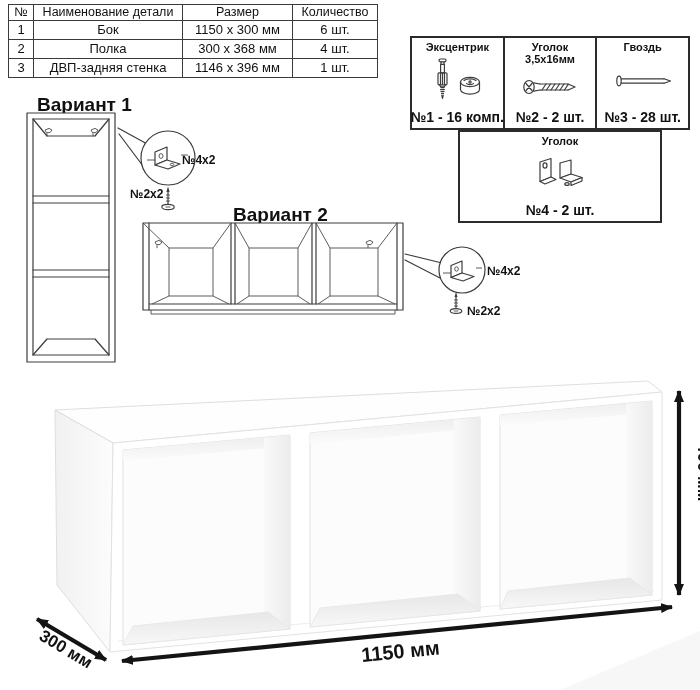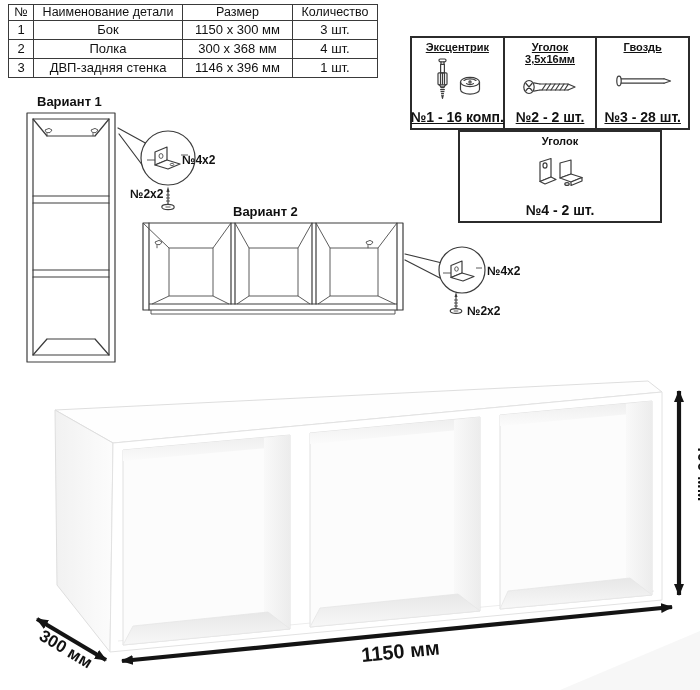--- a/index.html
+++ b/index.html
@@ -14,30 +14,30 @@
   }
   .parts th,.parts td{
     border:1.5px solid #3a3a3a;font-size:13px;font-weight:normal;
     padding:0 4px;height:18px;line-height:18px;white-space:nowrap;text-align:center;
     overflow:hidden;
   }
   .parts thead th{height:15px;line-height:15px;font-size:12.5px;}
   .parts td.name{text-align:center;}
   
   .hw-row{position:absolute;display:flex;border:2px solid #2b2b2b;background:#fff;box-sizing:border-box;}
-  .hw-row1{left:410px;top:36px;width:280px;height:94px;text-decoration:underline;}
+  .hw-row1{left:410px;top:36px;width:280px;height:94px;}
   .hw-row2{left:458px;top:130px;width:204px;height:93px;}
   .hw-cell{flex:1;min-width:0;display:flex;flex-direction:column;align-items:center;
     justify-content:space-between;padding:3px 1px;border-right:2px solid #2b2b2b;box-sizing:border-box;}
   .hw-cell:last-child{border-right:none;}
   .hw-title{font-weight:bold;font-size:11px;line-height:12px;text-align:center;}
   .hw-count{font-weight:bold;font-size:14px;white-space:nowrap;}
   .hw-icon{flex:0 0 auto;}
   
-  .variant-title{position:absolute;font-weight:bold;font-size:13px;}
+  .variant-title{position:absolute;font-weight:bold;font-size:19px;}
   .v1{left:37px;top:94px;}
   .v2{left:233px;top:204px;}
   
   svg{position:absolute;overflow:visible;}
   #v1svg{left:20px;top:108px;}
   #v2svg{left:135px;top:218px;}
   #shelf3d{left:0;top:365px;}
   .ln{fill:none;stroke:#3c3c3c;stroke-width:1.2;stroke-linejoin:round;stroke-linecap:round;}
   .lnthin{fill:none;stroke:#4a4a4a;stroke-width:0.9;stroke-linejoin:round;}
   .fillw{fill:#ffffff;}
@@ -63,21 +63,21 @@
         <th>Наименование детали</th>
         <th>Размер</th>
         <th>Количество</th>
       </tr>
     </thead>
     <tbody>
       <tr>
         <td>1</td>
         <td class="name">Бок</td>
         <td>1150 х 300 мм</td>
-        <td>3 шт.</td>
+        <td>6 шт.</td>
       </tr>
       <tr>
         <td>2</td>
         <td class="name">Полка</td>
         <td>300 х 368 мм</td>
         <td>4 шт.</td>
       </tr>
       <tr>
         <td>3</td>
         <td class="name">ДВП-задняя стенка</td>

